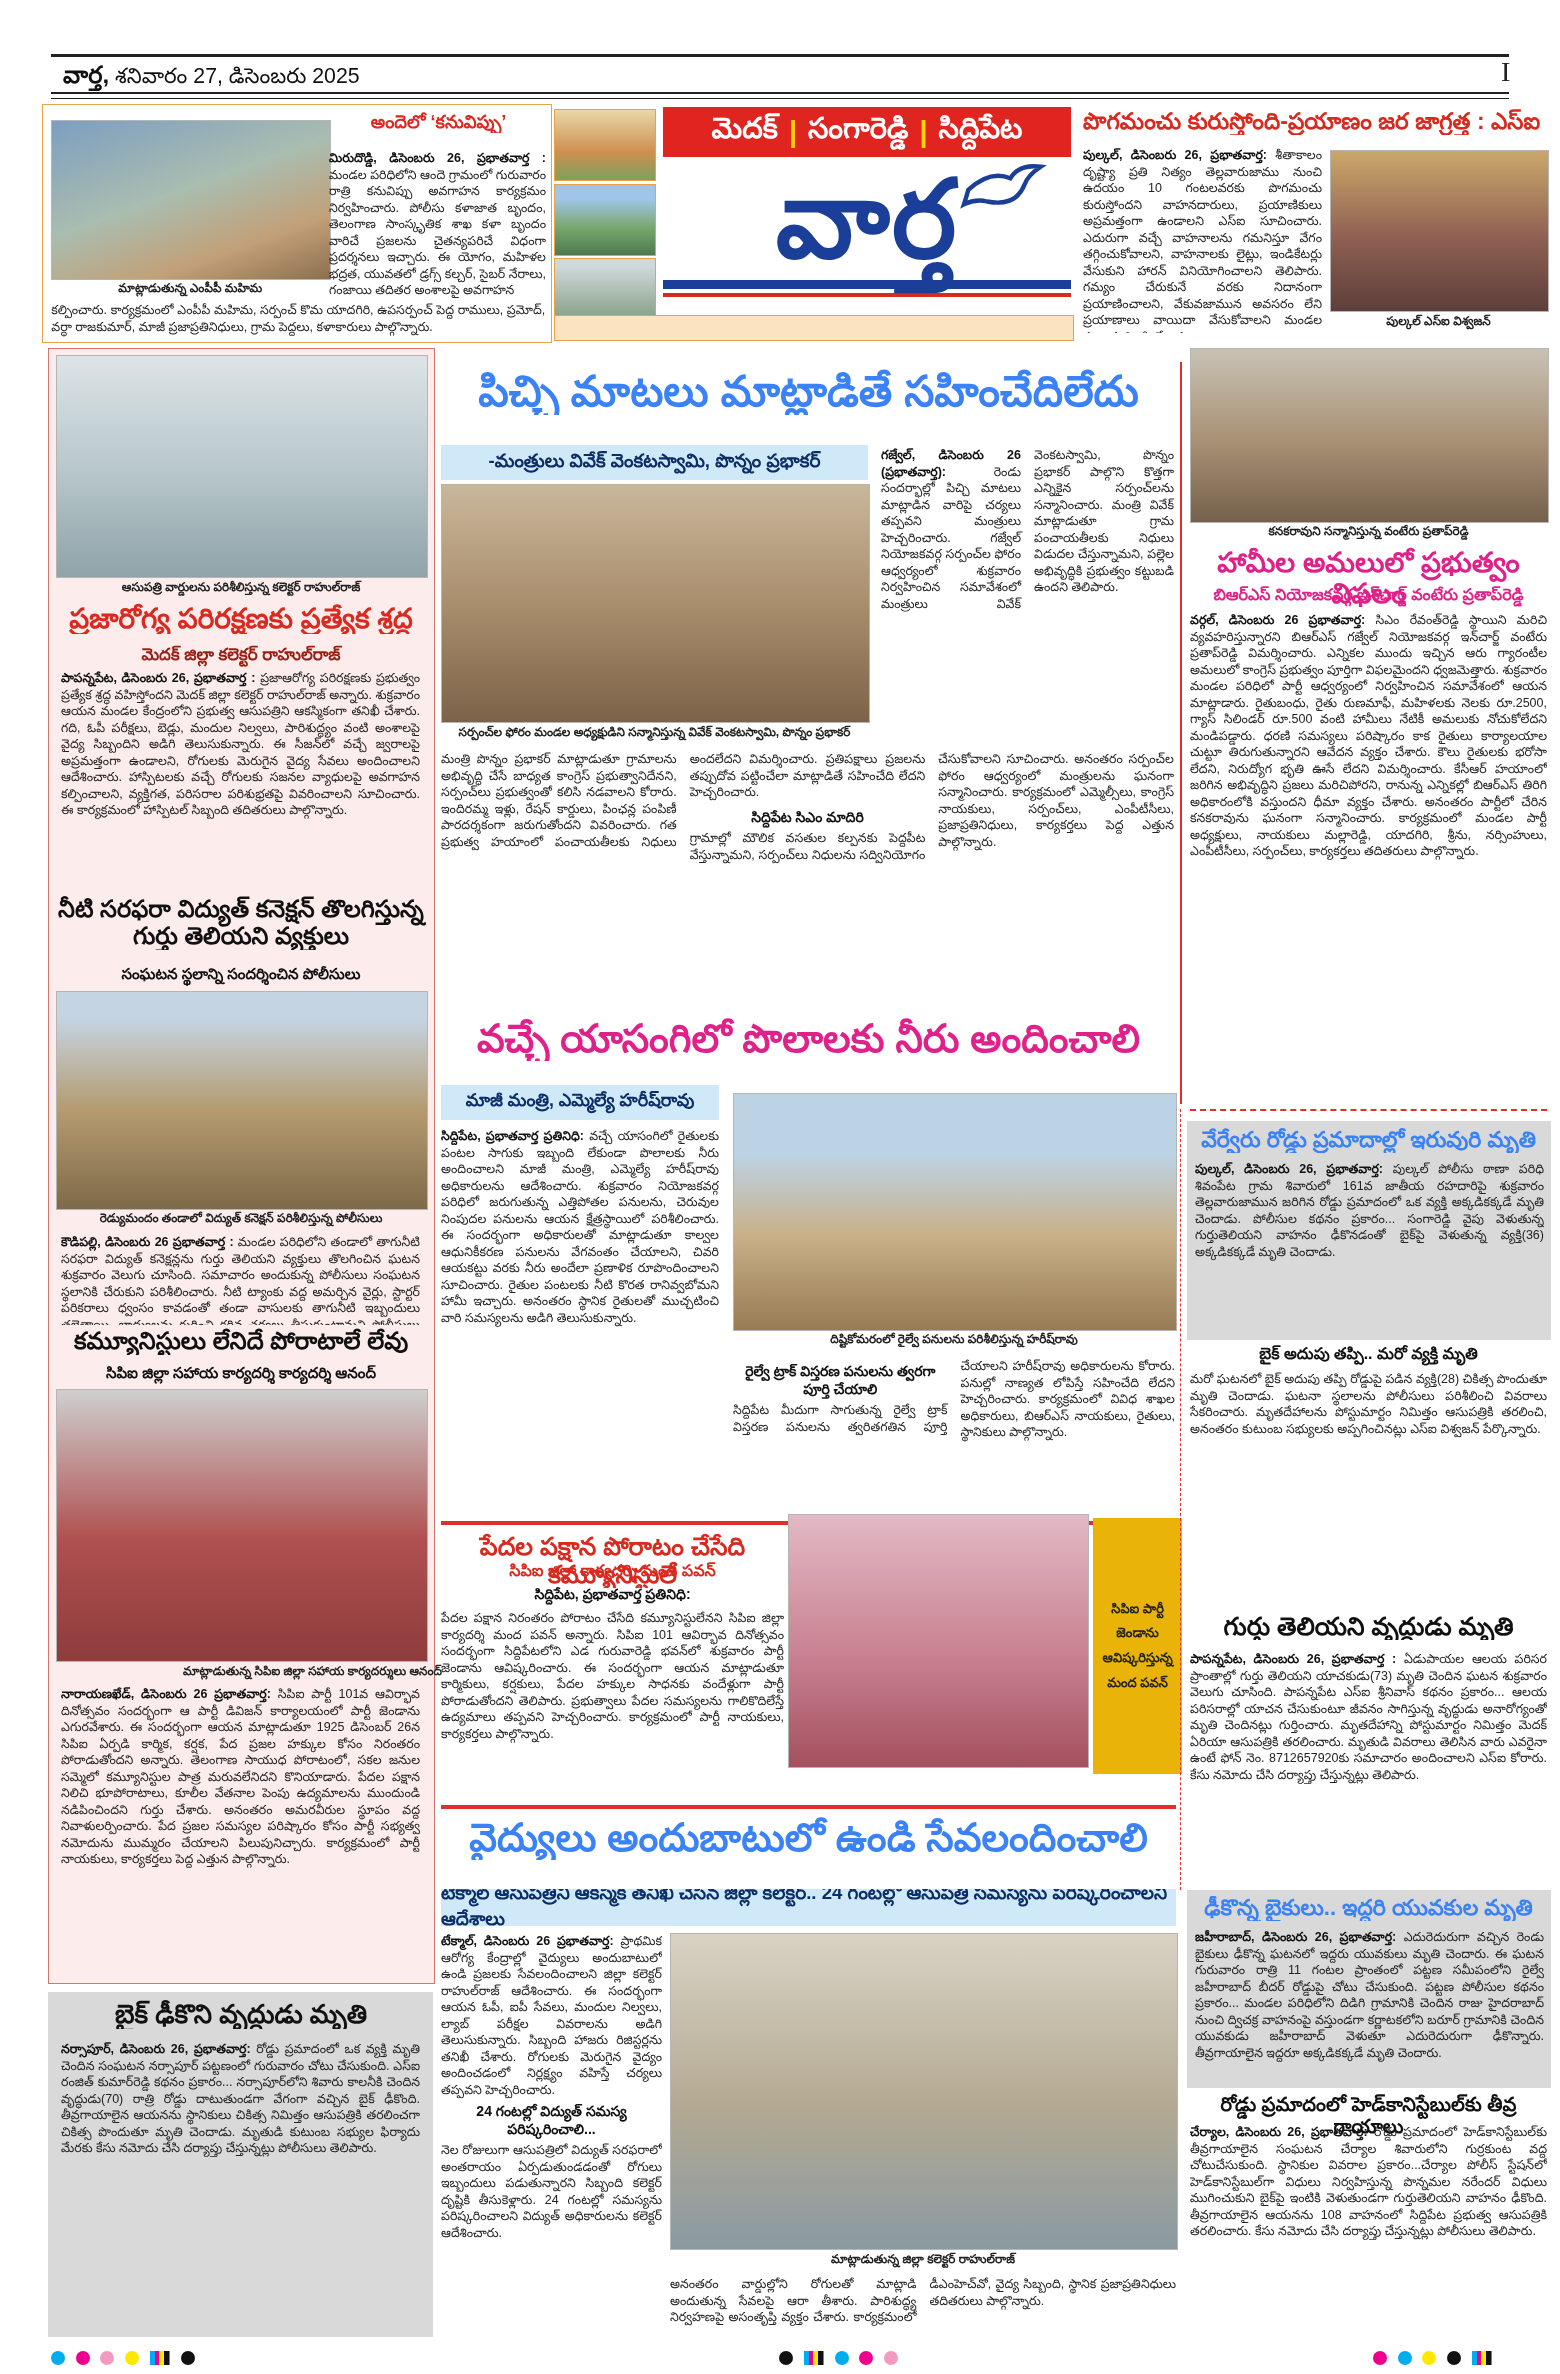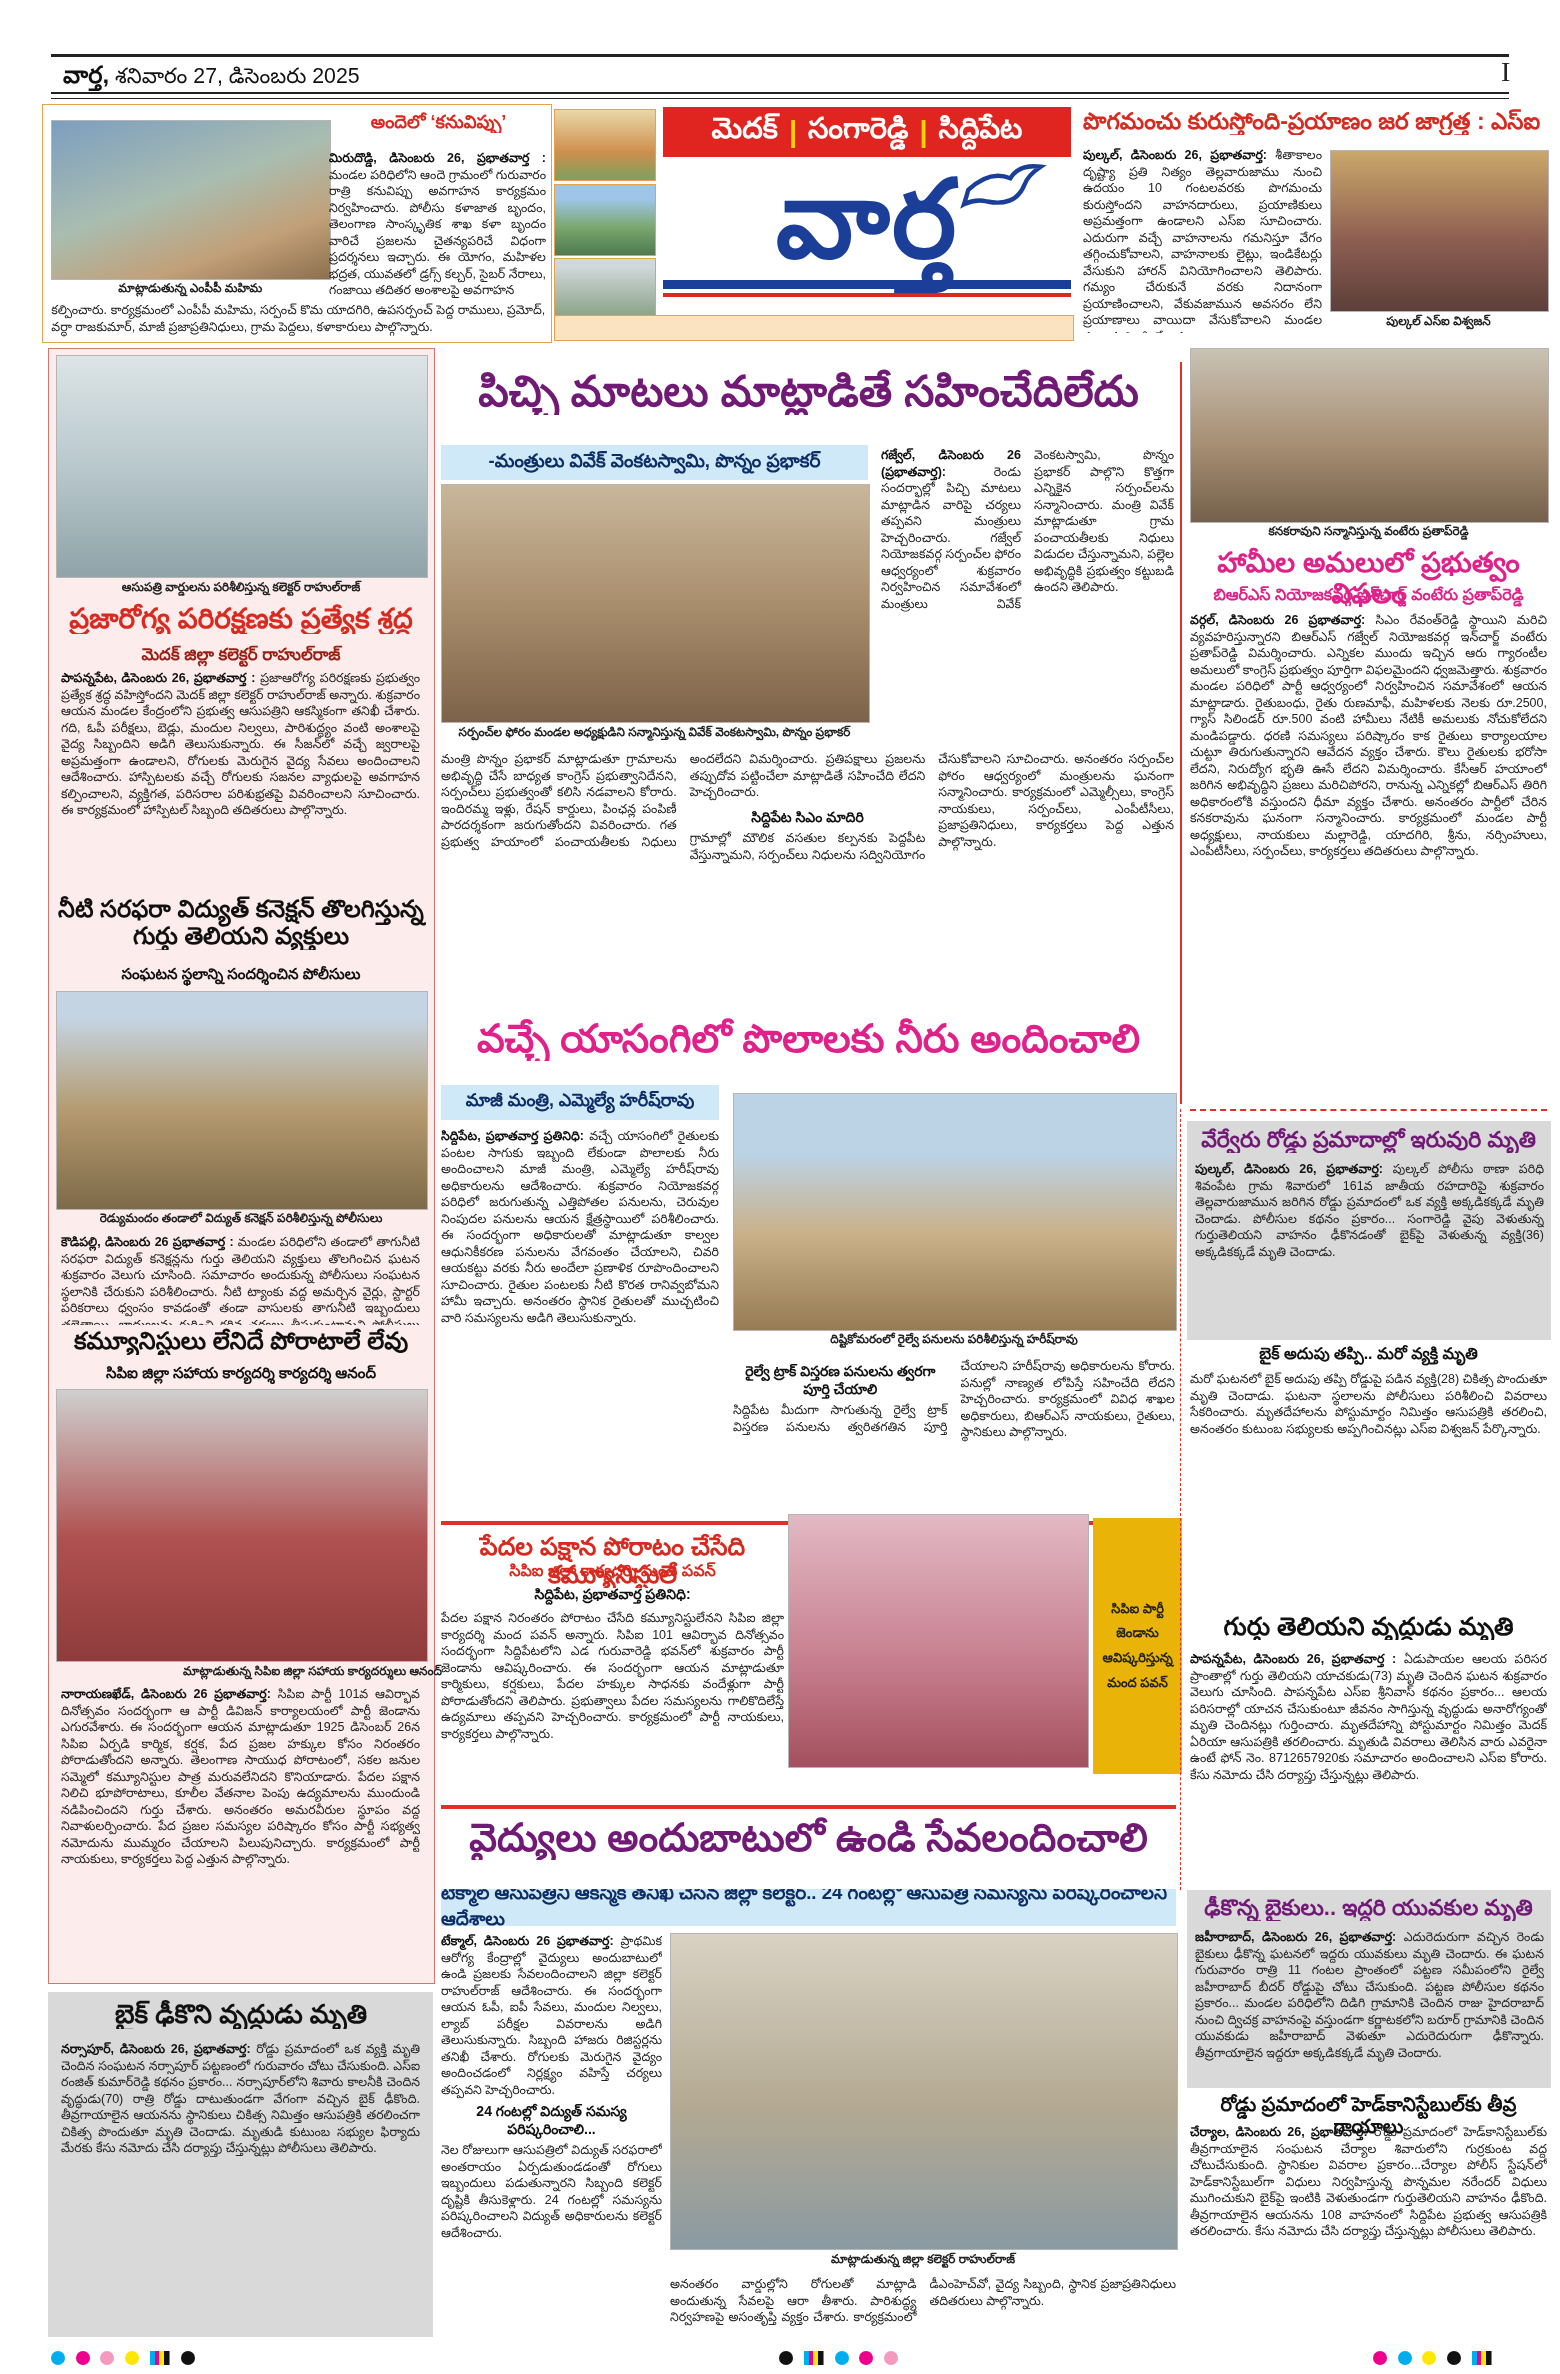--- a/index.html
+++ b/index.html
@@ -32,21 +32,21 @@
   .logo-bar{background:#1b3f99;height:9.3px;}
   .logo-red{background:#d92a20;height:4.6px;}
   .peach{background:#fbe3c2;border:0.9px solid #e7a24a;}
   .obox{border:1.9px solid #e7a24a;background:#fff;}
   .pinkbox{border:1.9px solid #d4766e;background:#fdecec;}
   .graybox{background:#d9d9d9;}
   .body{font-size:12.5px;line-height:1.32;text-align:justify;color:#222;overflow:hidden;}
   .body .dl{font-weight:bold;color:#111;}
   .cap{font-size:12px;font-weight:bold;text-align:center;line-height:1.18;color:#222;overflow:hidden;}
   .hl{font-weight:bold;text-align:center;line-height:1.12;overflow:hidden;}
-  .red{color:#d92a20;} .blue{color:#701a75;} .mag{color:#e0218a;} .blk{color:#111;}
+  .red{color:#d92a20;} .blue{color:#3b82f6;} .mag{color:#e0218a;} .blk{color:#111;}
   .maroon{color:#9a1d12;}
   .subbox{background:#cfe9f8;display:flex;align-items:center;justify-content:center;
           font-weight:bold;color:#0d2d66;overflow:hidden;}
   .sub{font-weight:bold;text-align:center;overflow:hidden;}
   .midhead{font-weight:bold;text-align:center;font-size:14px;color:#111;margin:3.7px 0;}
   .cols2{column-count:2;column-gap:13px;}
   .cols3{column-count:3;column-gap:13px;}
   .redrule{background:#e03027;height:3.7px;}
   .dashh{border-top:2.8px dashed #e03027;}
   .dashv{border-left:1.9px dashed #e03027;}

